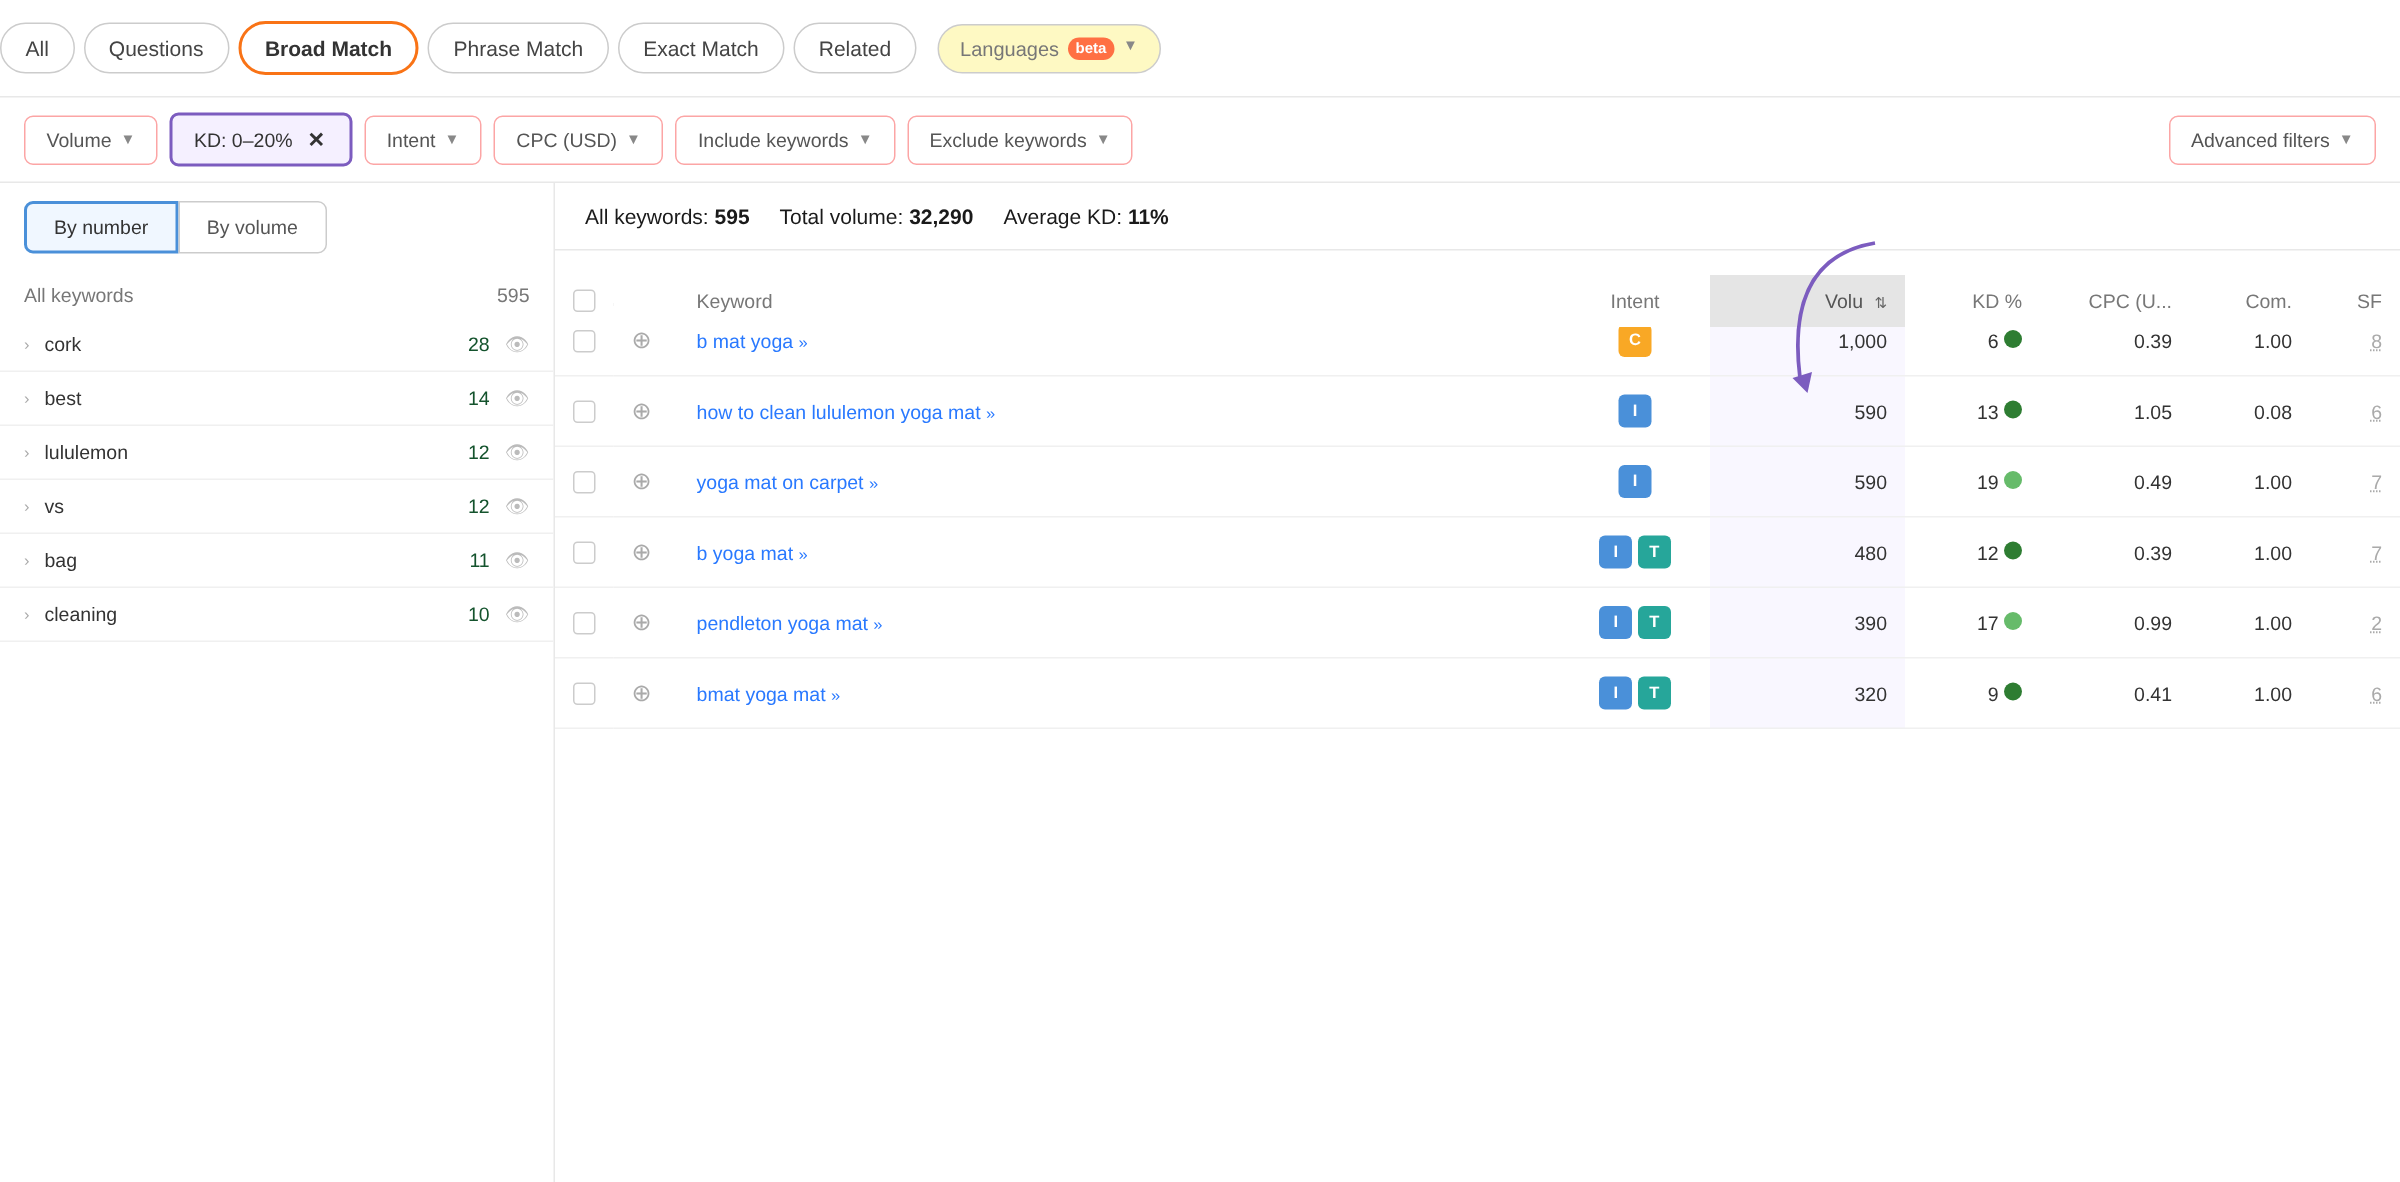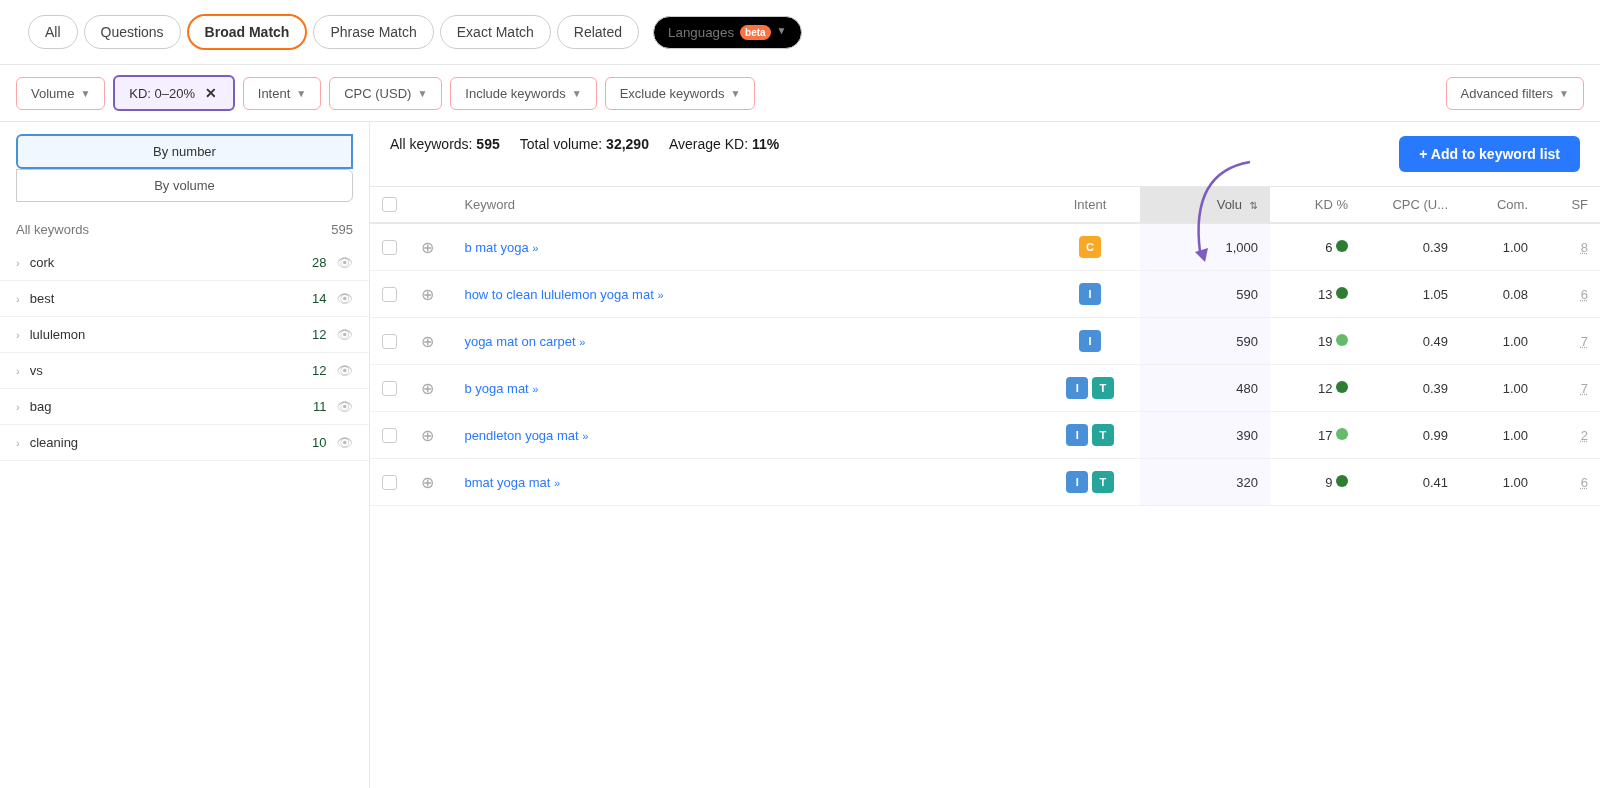--- a/index.html
+++ b/index.html
@@ -1,37 +1,37 @@
 <!DOCTYPE html>
 <html><head>
   <meta charset="utf-8">
   <style>
     * { box-sizing: border-box; margin: 0; padding: 0; }
     body { font-family: -apple-system, BlinkMacSystemFont, 'Segoe UI', sans-serif; background: #fff; font-size: 14px; color: #1a1a1a; width: 1600px; height: 788px; overflow: hidden; }
 
     
-    .top-bar { display: flex; align-items: center; gap: 6px; padding: 14px 28px; border-bottom: 1px solid #e8e8e8; }
+    .top-bar { display: flex; align-items: center; gap: 6px; padding: 14px 0; border-bottom: 1px solid #e8e8e8; }
     .tab-btn { padding: 8px 16px; border-radius: 20px; border: 1px solid #ccc; background: #fff; cursor: pointer; font-size: 14px; color: #444; white-space: nowrap; }
     .tab-btn.broad-active { border: 2px solid #f97316; color: #333; font-weight: 600; }
-    .languages-btn { display: flex; align-items: flex-start; gap: 6px; padding: 8px 14px; border-radius: 20px; border: 1px solid #ccc; background: #000000; cursor: pointer; color: #777; margin-left: 8px; }
+    .languages-btn { display: flex; align-items: flex-start; gap: 6px; padding: 8px 14px; border-radius: 20px; border: 1px solid #ccc; background: #fef9c3; cursor: pointer; color: #777; margin-left: 8px; }
     .beta-badge { background: #ff7043; color: #fff; font-size: 10px; padding: 2px 5px; border-radius: 8px; font-weight: 600; }
 
     
     .filter-bar { display: flex; align-items: center; gap: 8px; padding: 10px 16px; border-bottom: 1px solid #e8e8e8; }
     .filter-btn { display: flex; align-items: center; gap: 6px; padding: 8px 14px; border-radius: 6px; border: 1px solid #fca5a5; background: #fff; cursor: pointer; color: #555; font-size: 13px; white-space: nowrap; }
     .filter-btn.active-filter { border: 2px solid #7c5cbf; background: #f5f0ff; color: #333; font-weight: 500; }
     .filter-close { background: none; border: none; cursor: pointer; color: #333; font-size: 14px; font-weight: bold; padding: 0 2px; }
     .chevron { font-size: 10px; color: #888; }
 
     
     .main { display: flex; height: calc(788px - 50px - 50px); }
 
     
     .sidebar { width: 370px; border-right: 1px solid #e8e8e8; overflow: hidden; flex-shrink: 0; }
-    .sidebar-tabs { display: flex; padding: 12px 16px; gap: 0; flex-direction: column; }
+    .sidebar-tabs { display: flex; padding: 12px 16px; gap: 0; }
     .sidebar-tab { padding: 8px 18px; border: 1px solid #ccc; cursor: pointer; font-size: 13px; color: #555; background: #fff; }
     .sidebar-tab:first-child { border-radius: 6px 0 0 6px; border-right: none; }
     .sidebar-tab:last-child { border-radius: 0 6px 6px 0; }
     .sidebar-tab.active { background: #f0f7ff; border-color: #4a90d9; color: #333; font-weight: 500; border: 2px solid #4a90d9; }
 
     .sidebar-header { display: flex; justify-content: space-between; padding: 8px 16px 8px 16px; color: #777; font-size: 13px; }
     .sidebar-item { display: flex; align-items: center; padding: 10px 16px; border-bottom: 1px solid #f0f0f0; cursor: pointer; }
     .sidebar-chevron { color: #aaa; font-size: 11px; margin-right: 10px; }
     .sidebar-keyword { flex: 1; color: #333; font-size: 13px; }
     .sidebar-count { color: #14532d; font-size: 13px; margin-right: 10px; }
@@ -43,21 +43,21 @@
     .sidebar-list::-webkit-scrollbar-thumb { background: #ccc; border-radius: 3px; }
 
     
     .content { flex: 1; overflow: hidden; display: flex; flex-direction: column; }
     .content-header { display: flex; align-items: flex-start; padding: 14px 20px; gap: 20px; border-bottom: 1px solid #e8e8e8; }
     .add-btn { margin-left: auto; background: #2979ff; color: #fff; border: none; border-radius: 6px; padding: 10px 20px; font-size: 14px; font-weight: 600; cursor: pointer; display: flex; align-items: center; gap: 8px; white-space: nowrap; }
 
     
     .table-wrap { flex: 1; overflow: auto; position: relative; }
     table { width: 100%; border-collapse: collapse; }
-    thead th { padding: 10px 12px; text-align: left; color: #777; font-size: 13px; font-weight: 500; border-bottom: 2px solid #e8e8e8; position: sticky; top: 0; background: #fff; z-index: 2; }
+    thead th { padding: 10px 12px; text-align: left; color: #777; font-size: 13px; font-weight: 500; border-bottom: 2px solid #e8e8e8; position: sticky; top: 16px; background: #fff; z-index: 2; }
     thead th.vol-col { background: #e5e5e5; color: #555; margin-left: 26px; }
     tbody tr { border-bottom: 1px solid #f0f0f0; }
     tbody td { padding: 12px 12px; font-size: 13px; color: #333; vertical-align: middle; }
     tbody td.vol-col { background: #f9f7ff; }
     .keyword-link { color: #2979ff; text-decoration: none; cursor: pointer; }
     .arrow-icon { color: #2979ff; font-size: 11px; }
     .add-circle { color: #aaa; font-size: 16px; margin-right: 6px; cursor: pointer; }
     .intent-badge { display: inline-block; width: 22px; height: 22px; border-radius: 4px; text-align: center; line-height: 22px; font-size: 11px; font-weight: 700; color: #fff; }
     .intent-c { background: #f9a825; }
     .intent-i { background: #4a90d9; }
@@ -186,21 +186,20 @@
         <strong>595</strong>
       </span>
       <span>
         <span>Total volume:</span>
         <strong>32,290</strong>
       </span>
       <span>
         <span>Average KD:</span>
         <strong>11%</strong>
       </span>
-      <button class="add-btn">+ Add to keyword list</button>
     </div>
 
     <div class="table-wrap">
       <table>
         <thead>
           <tr>
             <th style="width:36px;">
               <div class="cb"></div>
             </th>
             <th style="width:30px;"></th>

